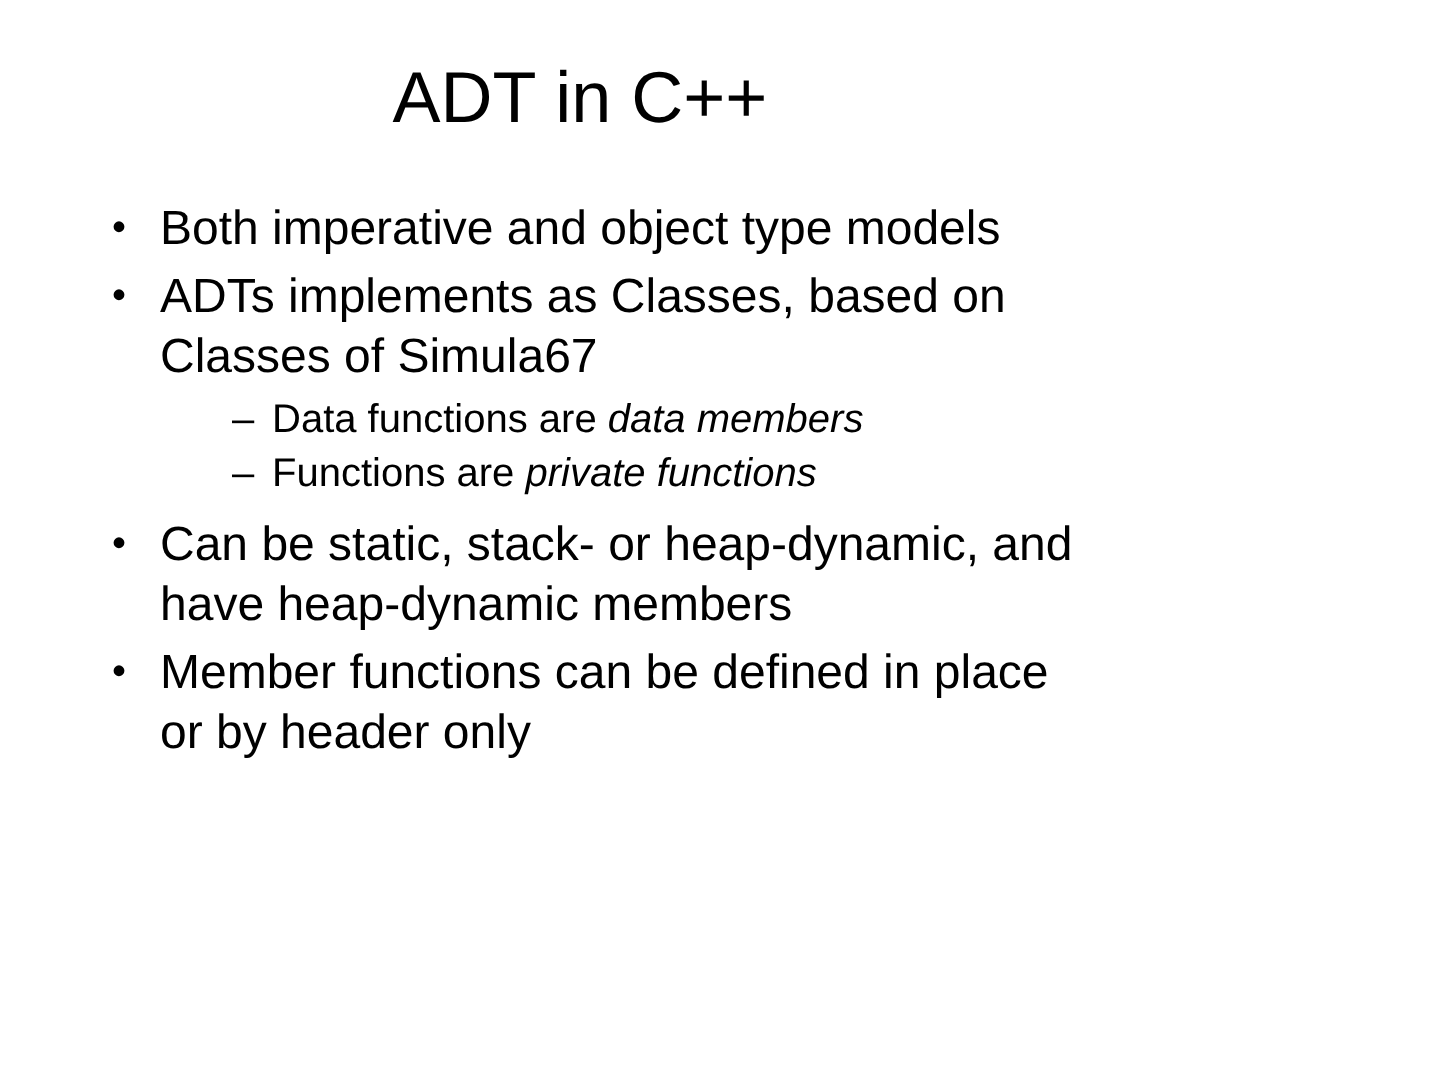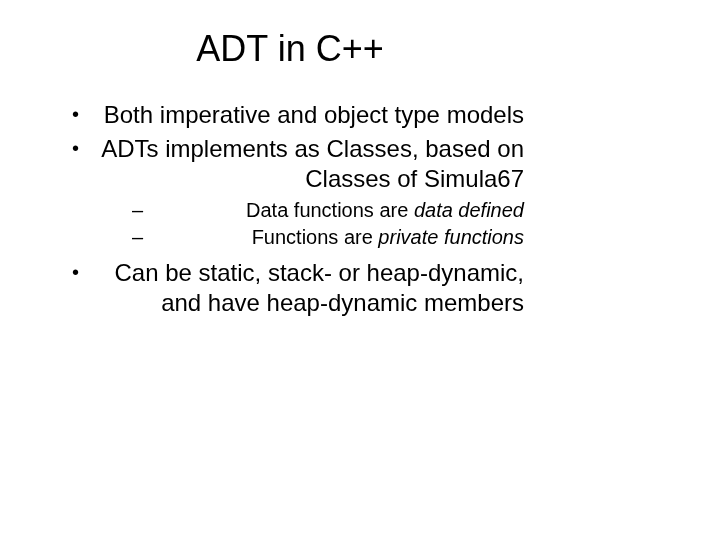--- a/index.html
+++ b/index.html
@@ -18,25 +18,24 @@
     padding: 18px 40px 40px 40px;
   }
   .title {
     text-align: center;
     font-size: 36px;
     margin: 10px 0 30px 0;
     font-weight: normal;
   }
   ul.level1 {
     list-style: none;
-    margin: 16px;
+    margin: 0;
     padding: 0 0 0 10px;
     font-size: 24px;
     line-height: 1.25;
-    text-align: right;
   }
   ul.level1 > li {
     position: relative;
     padding-left: 30px;
     margin-bottom: 4px;
   }
   ul.level1 > li::before {
     content: "•";
     position: absolute;
     left: 6px;
@@ -70,24 +69,27 @@
   <h1 class="title">ADT in C++</h1>
 
   <ul class="level1">
     <li>
       <span>Both imperative and object type models</span>
     </li>
     <li>
       <span>ADTs implements as Classes, based on Classes of Simula67</span>
       <ul class="level2">
         <li>
-          <span>Data functions are </span><i>data defined</i>
+          <span>Data functions are </span><i>data members</i>
         </li>
         <li>
           <span>Functions are </span><i>private functions</i>
         </li>
       </ul>
     </li>
     <li>
       <span>Can be static, stack- or heap-dynamic, and have heap-dynamic members</span>
     </li>
+    <li>
+      <span>Member functions can be defined in place or by header only</span>
+    </li>
   </ul>
 </div>
 
 </body></html>

